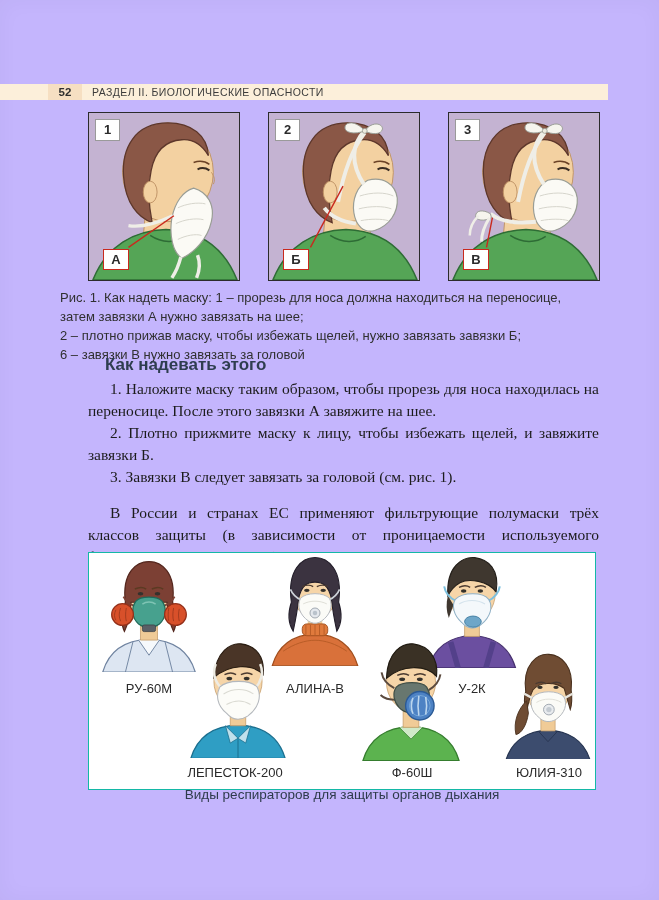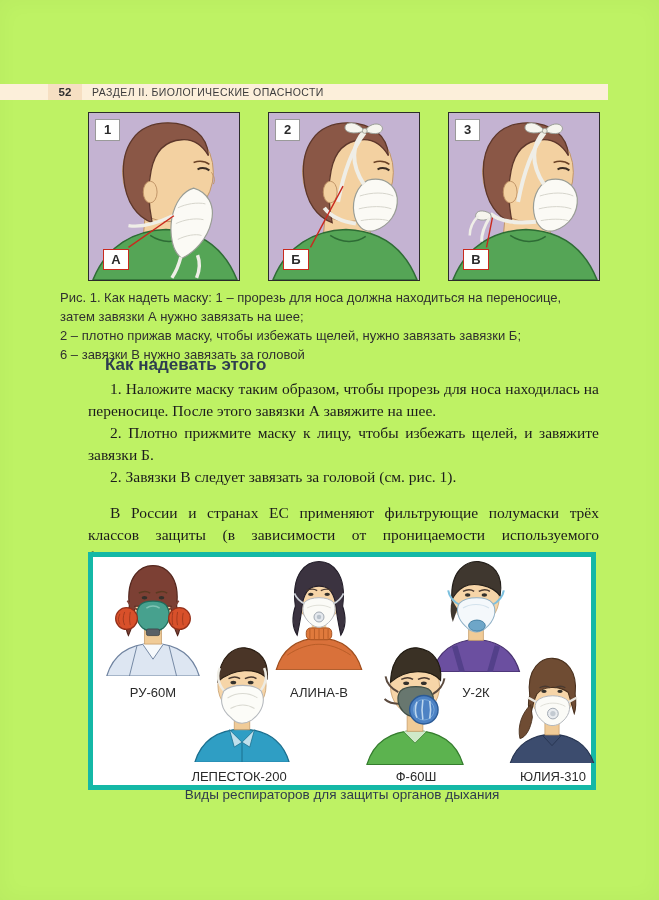--- a/index.html
+++ b/index.html
@@ -1,21 +1,21 @@
 <!DOCTYPE html>
 <html lang="ru"><head>
 <meta charset="utf-8">
 <style>
   html,body{margin:0;padding:0;}
   body{
     width:659px;height:900px;background:#ffffff;
     font-family:"Liberation Sans", sans-serif;
     color:#1f1f1f;overflow:hidden;
   }
-  .page{position:relative;width:659px;height:900px;background:#bef264;
+  .page{position:relative;width:659px;height:900px;background:#c4b5fd;
         box-shadow:inset 0 0 22px rgba(0,0,0,0.035);}
 
   
   .header-bar{position:absolute;top:84px;left:0;width:608px;height:16px;background:#fcefda;}
   .pagenum{position:absolute;top:0;left:48px;width:34px;height:16px;background:#f6dfc2;
            font-size:11.5px;font-weight:bold;color:#2f2f2f;text-align:center;line-height:16px;}
   .sectitle{position:absolute;top:0;left:92px;height:16px;line-height:16px;
             font-size:10.5px;letter-spacing:0.4px;color:#3c3c3c;}
 
   
@@ -37,21 +37,21 @@
   .heading{position:absolute;top:355px;left:105px;margin:0;font-size:17px;font-weight:bold;
            color:#2e3d4f;font-family:"Liberation Sans",sans-serif;}
   .bodytext{position:absolute;top:378px;left:88px;width:511px;
             font-family:"Liberation Serif",serif;font-size:15.5px;line-height:22px;
             text-align:justify;color:#1c1c1c;}
   .bodytext p{margin:0;text-indent:22px;}
   .bodytext p.note{margin-top:14px;}
 
   
   .fig2{position:absolute;top:552px;left:88px;width:508px;height:238px;
-        border:5px solid #14b8a6;box-sizing:border-box;background:#fff;}
+        border:1px solid #14b8a6;box-sizing:border-box;background:#fff;}
   .portrait{position:absolute;margin:0;}
   .portrait svg{display:block;width:100%;height:auto;}
   .rlabel{position:absolute;font-size:13px;color:#2a2a2a;text-align:center;}
   .p1{left:8px;top:2px;width:104px;}   .l1{left:8px;top:128px;width:104px;}
   .p2{left:176px;top:0px;width:100px;} .l2{left:176px;top:128px;width:100px;}
   .p3{left:332px;top:0px;width:102px;} .l3{left:332px;top:128px;width:102px;}
   .p4{left:96px;top:86px;width:106px;} .l4{left:66px;top:212px;width:160px;}
   .p5{left:268px;top:86px;width:108px;}.l5{left:255px;top:212px;width:136px;}
   .p6{left:410px;top:96px;width:98px;} .l6{left:395px;top:212px;width:130px;}
 
@@ -151,21 +151,21 @@
     <div>затем завязки А нужно завязать на шее;</div>
     <div>2 – плотно прижав маску, чтобы избежать щелей, нужно завязать завязки Б;</div>
     <div>6 – завязки В нужно завязать за головой</div>
   </div>
 
   <h2 class="heading">Как надевать этого</h2>
 
   <div class="bodytext">
     <p>1. Наложите маску таким образом, чтобы прорезь для носа находилась на переносице. После этого завязки А завяжите на шее.</p>
     <p>2. Плотно прижмите маску к лицу, чтобы избежать щелей, и завяжите завязки Б.</p>
-    <p>2. Завязки В следует завязать за головой (см. рис. 1).</p>
+    <p>3. Завязки В следует завязать за головой (см. рис. 1).</p>
     <p class="note">В России и странах ЕС применяют фильтрующие полумаски трёх классов защиты (в зависимости от проницаемости используемого фильтровального материала).</p>
   </div>
 
   <div class="fig2">
 
     <figure class="portrait p1">
       <svg viewBox="0 0 110 124">
         <path d="M6,124 C13,100 32,90 55,89 C78,90 97,100 104,124 Z" fill="#dde6f2" stroke="#6f83a0" stroke-width="1.3"></path>
         <path d="M44,90 L55,106 L66,90" fill="#f6f9fc" stroke="#6f83a0" stroke-width="1"></path>
         <path d="M38,92 L30,124 M72,92 L80,124" stroke="#6f83a0" stroke-width="1" fill="none"></path>

